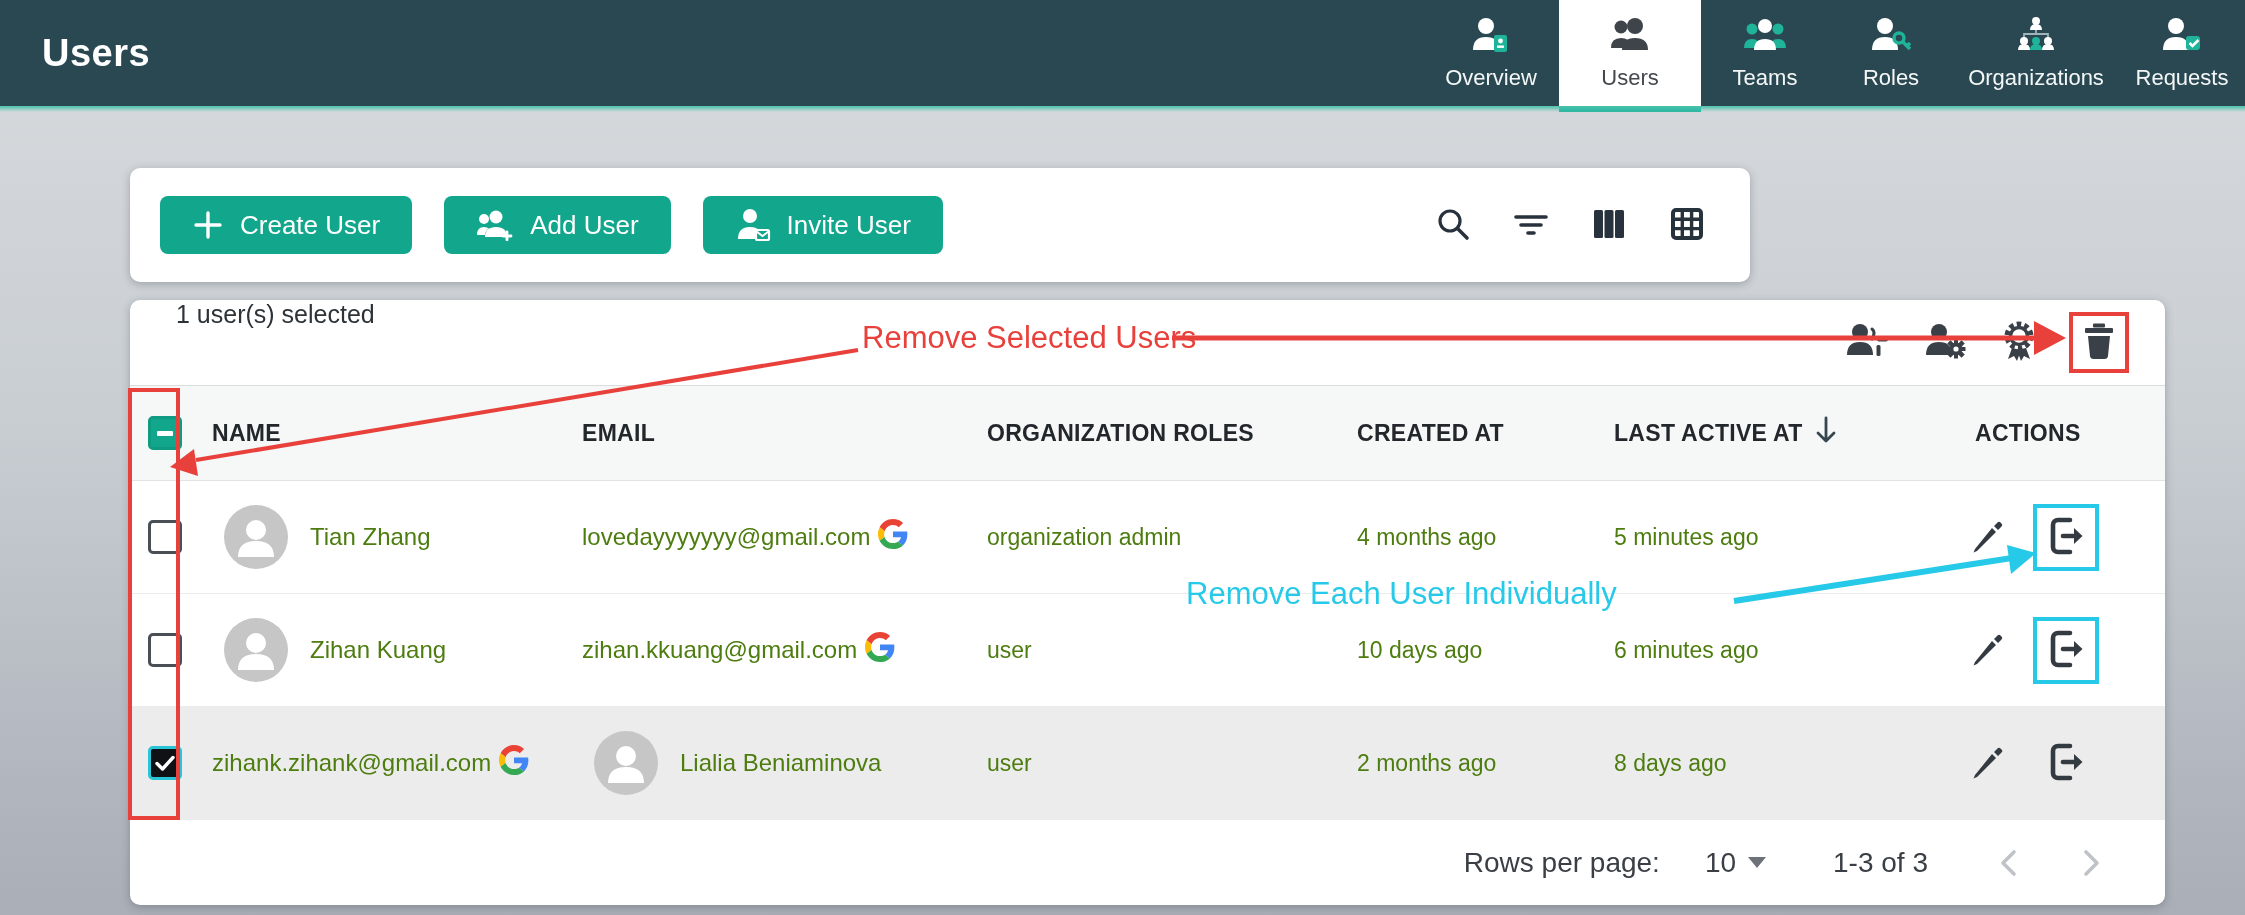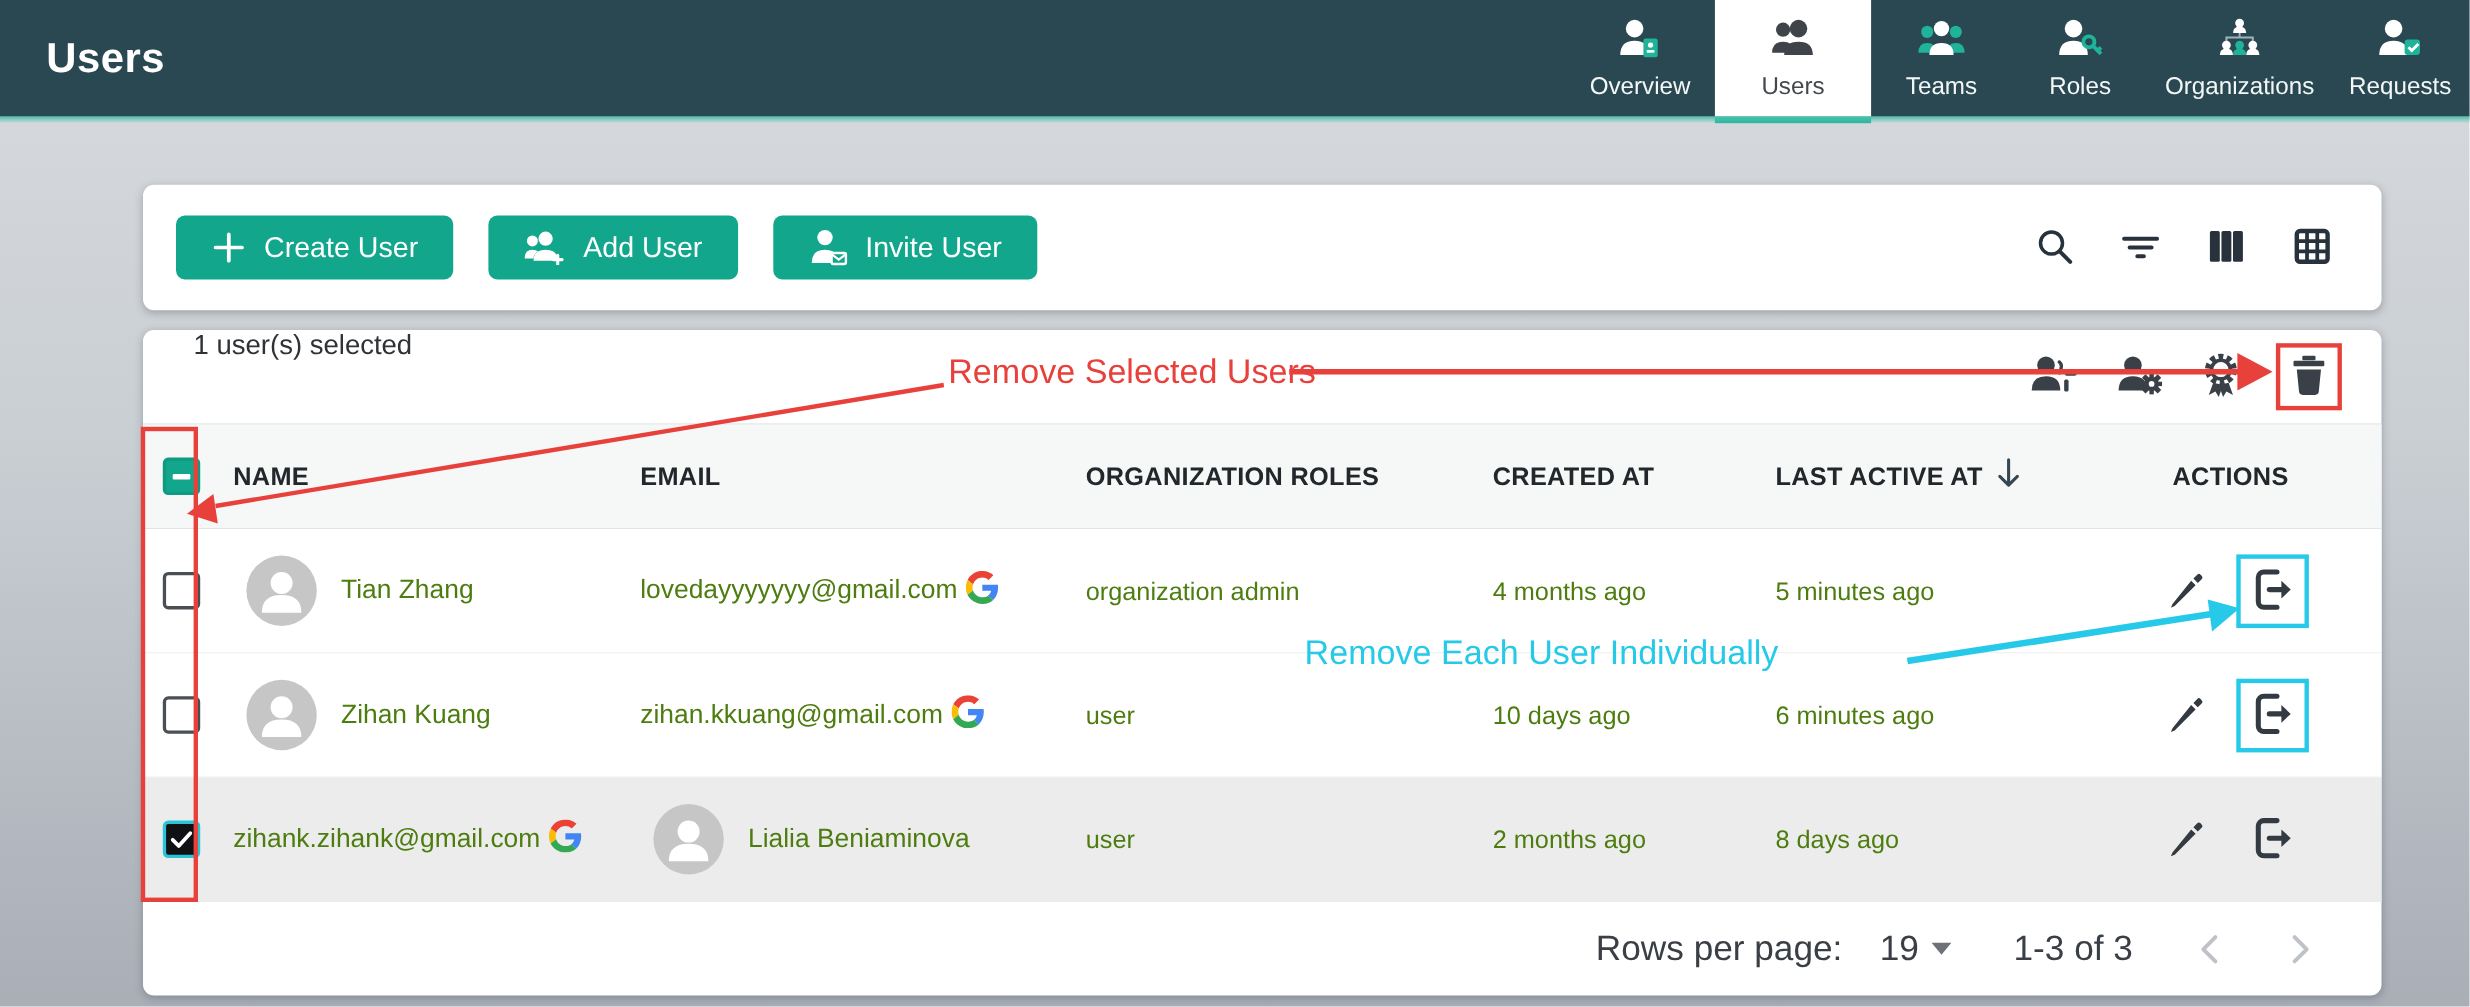--- a/index.html
+++ b/index.html
@@ -16,21 +16,21 @@
   .tabs{margin-left:auto;display:flex;height:106px;}
   .tab{display:flex;flex-direction:column;align-items:center;justify-content:center;gap:7px;
     color:#f4f7f7;font-size:22px;cursor:pointer;position:relative;padding:0 4px;}
   .tab-overview{width:128px}.tab-users{width:134px}.tab-teams{width:120px}.tab-roles{width:116px}
   .tab-organizations{width:158px}.tab-requests{width:118px}
   .tab.active{background:#ffffff;color:#44494e;}
   .tab.active::after{content:"";position:absolute;left:0;right:0;bottom:-6px;height:6px;background:#2cb6a0;}
   .tab svg{display:block}
   
   .card{position:absolute;background:#fff;border-radius:10px;box-shadow:0 2px 8px rgba(40,50,60,.30);}
-  .toolbar-card{left:130px;top:168px;width:2035px;height:114px;display:flex;align-items:center;padding:0 30px;box-sizing:border-box;}
+  .toolbar-card{left:130px;top:168px;width:1620px;height:114px;display:flex;align-items:center;padding:0 30px;box-sizing:border-box;}
   .btn{height:58px;border:none;border-radius:8px;background:#12a78c;color:#fff;font-size:26px;
     font-family:"Liberation Sans",sans-serif;display:flex;align-items:center;gap:16px;padding:0 32px;margin-right:32px;cursor:pointer;}
   .btn svg{display:block}
   .view-icons{margin-left:auto;display:flex;align-items:center;gap:40px;padding-right:14px;}
   .icon-btn{background:none;border:none;padding:0;cursor:pointer;display:flex;}
   
   .table-card{left:130px;top:300px;width:2035px;height:605px;display:flex;flex-direction:column;box-sizing:border-box;}
   .sel-bar{height:86px;min-height:86px;display:flex;padding:0 36px 0 46px;border-bottom:1px solid #dcdcdc;box-sizing:border-box;}
   .sel-text{font-size:25px;color:#2e3338;}
   .sel-icons{margin-left:auto;display:flex;align-items:center;gap:30px;}
@@ -47,21 +47,21 @@
   .avatar{width:64px;height:64px;border-radius:50%;background:#c6c6c6;display:flex;align-items:center;justify-content:center;flex:none;}
   .email-cell{font-size:24px;gap:8px;}
   .actions-cell{gap:26px;padding-left:6px;}
   .cyan-outline{border:4px solid #27c9e8;padding:7px 9px;display:flex;}
   .plain-wrap{padding:11px 13px;display:flex;}
   .checkbox{width:34px;height:34px;border-radius:5px;box-sizing:border-box;cursor:pointer;display:flex;align-items:center;justify-content:center;}
   .cb-unchecked{background:#fff;border:3px solid #4a4f55;}
   .cb-indeterminate{background:#12a78c;border:3px solid #0e9b82;}
   .cb-indeterminate::after{content:"";width:16px;height:5px;background:#fff;border-radius:1px;}
   .cb-checked{background:#101114;border:3px solid #29c4d8;}
-  .tfoot{flex:1;display:flex;align-items:center;justify-content:flex-end;font-size:32px;color:#3a3f45;padding-right:62px;gap:0;}
+  .tfoot{flex:1;display:flex;align-items:center;justify-content:flex-end;font-size:28px;color:#3a3f45;padding-right:62px;gap:11px;}
   .rpp-label{margin-right:34px;}
   .rpp-select{display:flex;align-items:center;gap:12px;cursor:pointer;margin-right:56px;}
   .caret-down{width:0;height:0;border-left:9px solid transparent;border-right:9px solid transparent;border-top:11px solid #6d7278;}
   .range{margin-right:58px;}
   .pager{display:flex;gap:62px;}
   .pager .icon-btn svg{display:block}
   
   .annot{position:absolute;z-index:50;pointer-events:none;}
   .annot-text{font-size:31px;font-weight:400;white-space:nowrap;}
   .red-col-box{left:128px;top:388px;width:52px;height:432px;border:4px solid #e8413c;box-sizing:border-box;}
@@ -444,21 +444,21 @@
               </svg>
           </span>
         </button>
       </span>
     </div>
   </div>
 
   <div class="tfoot">
     <span class="rpp-label">Rows per page:</span>
     <span class="rpp-select">
-      <span>19</span>
+      <span>10</span>
       <span class="caret-down"></span>
     </span>
     <span class="range">1-3 of 3</span>
     <span class="pager">
       <button class="icon-btn">
         <span>
           <svg width="22" height="30" viewBox="0 0 22 30">
               <path d="M17 4 L6 15 L17 26" stroke="#bfc3c8" stroke-width="3.6" fill="none" stroke-linecap="round" stroke-linejoin="round"></path>
             </svg>
         </span>

